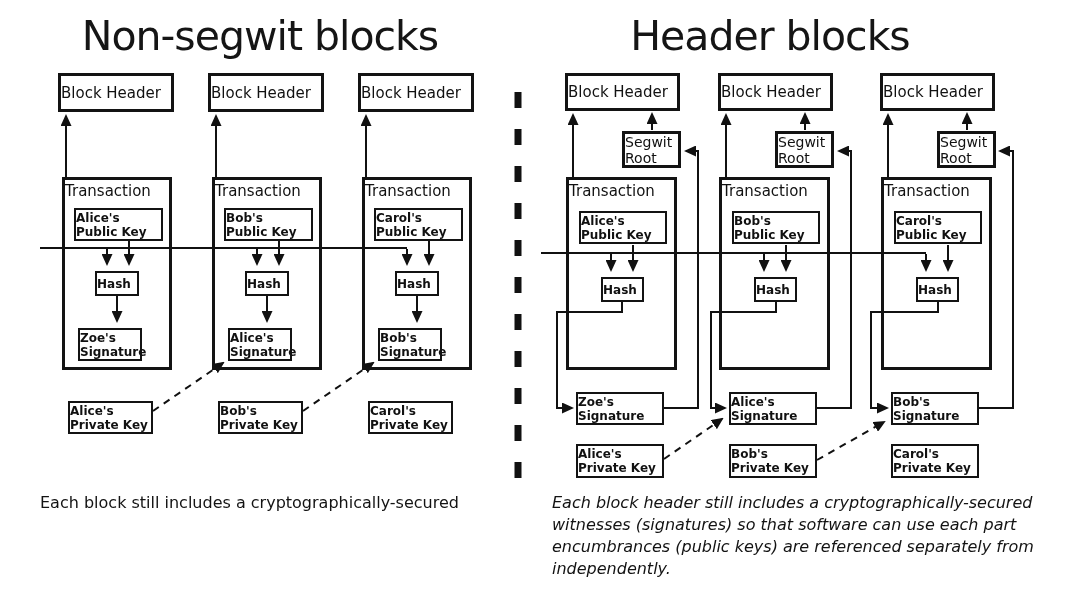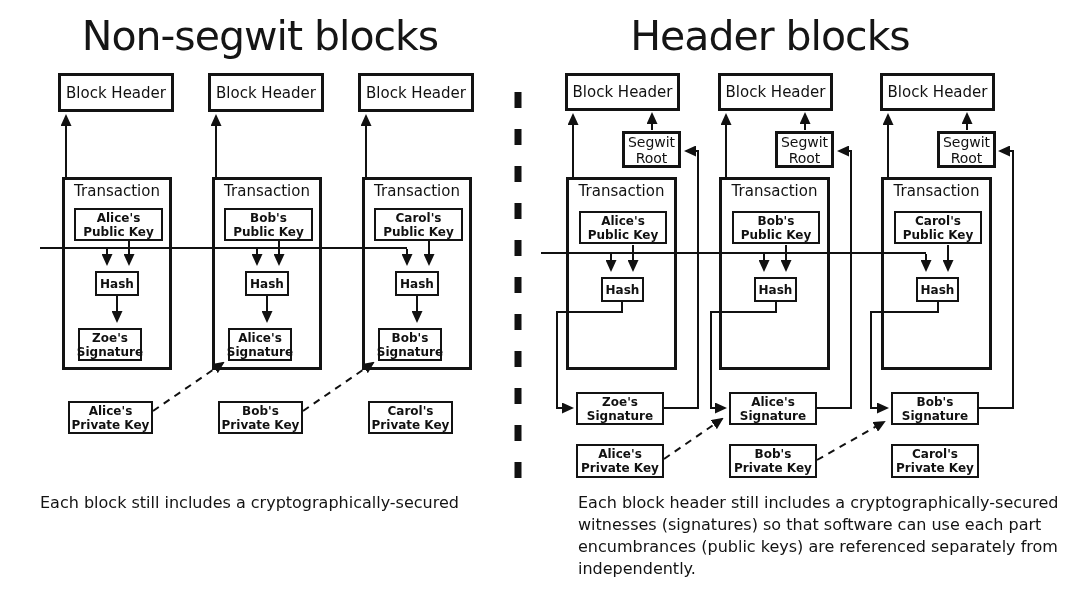--- a/index.html
+++ b/index.html
@@ -8,21 +8,21 @@
     font-family:"DejaVu Sans","Liberation Sans",sans-serif;color:#111;
   }
   .stage{position:absolute;left:0;top:0;width:1075px;height:599px;border-radius:25px;}
   svg.connectors{position:absolute;left:0;top:0;z-index:1;pointer-events:none;}
   .title{position:absolute;top:12px;font-size:41px;letter-spacing:-1px;text-align:center;z-index:2;white-space:nowrap;color:#151515;}
   #ltitle{left:35px;width:450px;}
   #rtitle{left:555px;width:430px;}
   .col{position:absolute;top:0;width:122px;height:500px;z-index:2;}
   .box{
     position:absolute;box-sizing:border-box;background:#fff;border:2px solid #131313;
-    display:flex;flex-direction:column;align-items:center;justify-content:center;
+    display:flex;flex-direction:column;align-items:flex-start;justify-content:center;
     text-align:center;
   }
   .box span{display:block;line-height:14px;}
   
   .lcol .bh{left:0;top:73px;width:116px;height:39px;border-width:3px;font-size:15px;}
   .lcol .tx{left:4px;top:177px;width:110px;height:193px;border-width:3px;background:transparent;justify-content:flex-start;padding-top:4px;font-size:15px;}
   .lcol .pk{left:16px;top:208px;width:89px;height:33px;font-size:12px;font-weight:bold;}
   .lcol .hashb{left:37px;top:271px;width:44px;height:25px;font-size:12px;font-weight:bold;}
   .lcol .sigb{left:20px;top:328px;width:64px;height:33px;font-size:12px;font-weight:bold;}
   .lcol .privb{left:10px;top:401px;width:85px;height:33px;font-size:12px;font-weight:bold;}
@@ -31,21 +31,21 @@
   .rcol .sr{left:57px;top:131px;width:59px;height:37px;border-width:3px;font-size:14px;}
   .rcol .sr span{line-height:16px;}
   .rcol .tx{left:1px;top:177px;width:111px;height:193px;border-width:3px;background:transparent;justify-content:flex-start;padding-top:4px;font-size:15px;}
   .rcol .pk{left:14px;top:211px;width:88px;height:33px;font-size:12px;font-weight:bold;}
   .rcol .hashb{left:36px;top:277px;width:43px;height:25px;font-size:12px;font-weight:bold;}
   .rcol .sigb{left:11px;top:392px;width:88px;height:33px;font-size:12px;font-weight:bold;}
   .rcol .privb{left:11px;top:444px;width:88px;height:34px;font-size:12px;font-weight:bold;}
   
   .caption{position:absolute;top:492px;font-size:16px;line-height:22px;z-index:2;white-space:nowrap;color:#131313;}
   #lcap{left:40px;}
-  #rcap{left:578px;}
+  #rcap{left:552px;font-style:italic;}
 </style>
 </head>
 <body>
 
 <div class="stage">
 
   <svg class="connectors" width="1075" height="607" viewBox="0 0 1075 607">
     <defs>
       <marker id="ah" markerUnits="userSpaceOnUse" markerWidth="12" markerHeight="11" refX="10" refY="5.5" orient="auto">
         <path d="M0,0 L12,5.5 L0,11 Z" fill="#111"></path>

